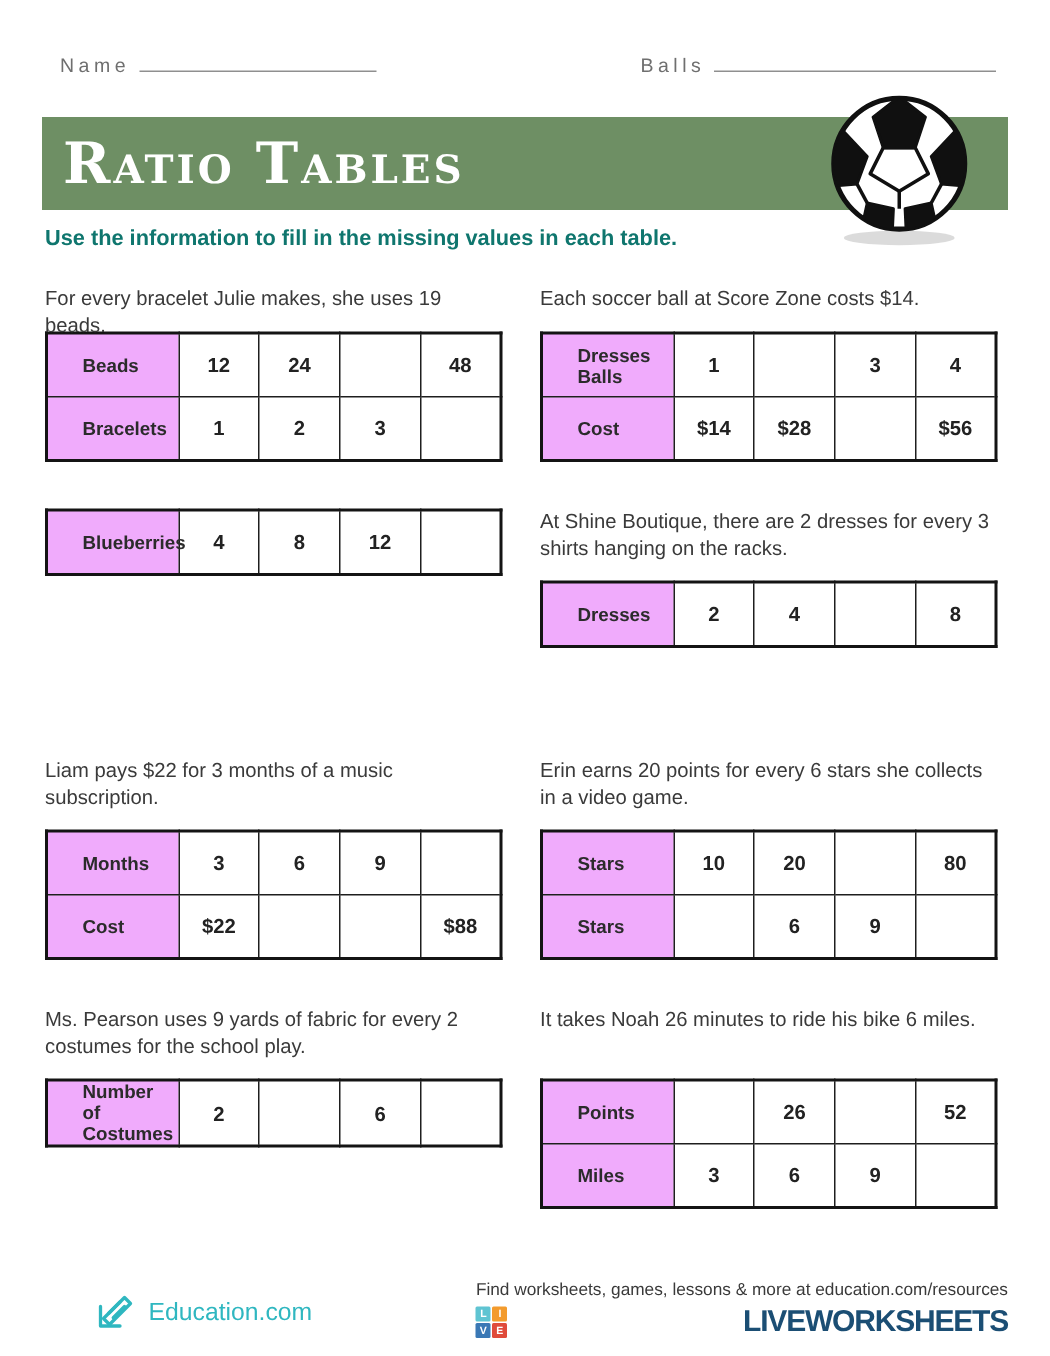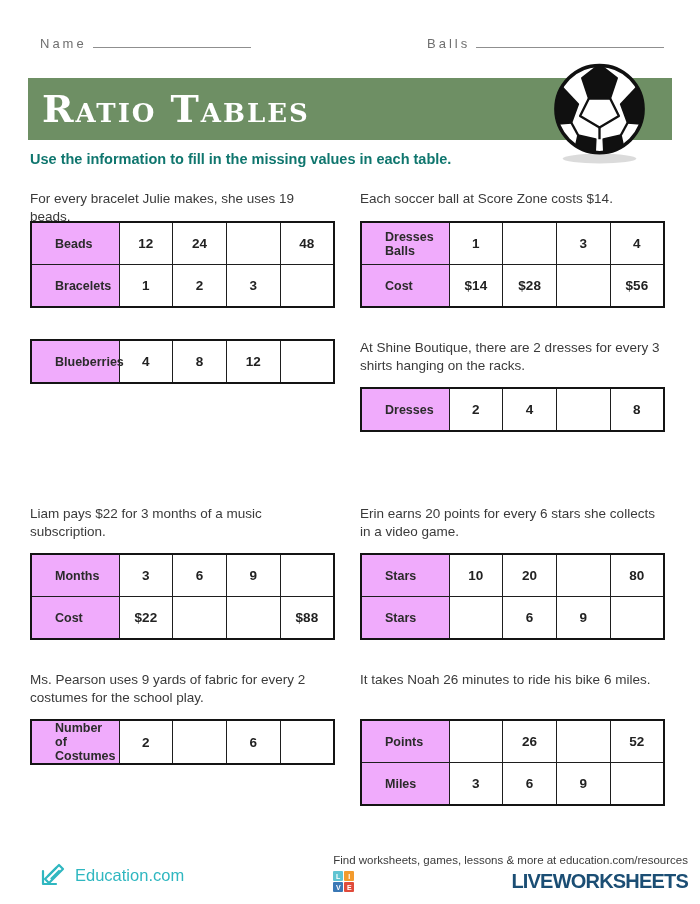--- a/index.html
+++ b/index.html
@@ -42,23 +42,23 @@
   table.ratio td {
     border:1.6px solid #1e1e1e; height:41px; text-align:center;
     font-weight:bold; font-size:13.5px; color:#222; padding:0;
   }
   table.ratio td.label {
     background:#f0abfc; text-align:left; padding-left:23px; padding-right:2px;
     font-size:12.5px; line-height:14px; color:#2b2b2b;
   }
 
   
-  .edu-logo { position:absolute; left:38px; top:858px; display:flex; align-items:center; gap:7px; }
+  .edu-logo { position:absolute; left:62px; top:858px; display:flex; align-items:center; gap:7px; }
   .edu-text { font-size:16.5px; color:#2fb7c0; }
-  .footer-right { position:absolute; right:12px; top:854px; text-align:right; }
+  .footer-right { position:absolute; right:28px; top:854px; text-align:right; }
   .resources-text { font-size:11.5px; color:#3a3a3a; }
   .lw-row { display:flex; justify-content:space-between; align-items:center; gap:4px; margin-top:4px; }
   .lw-tiles { display:grid; grid-template-columns:10px 10px; grid-auto-rows:10px; gap:1px; }
   .tile { color:#fff; font-size:7px; font-weight:bold; display:flex; align-items:center; justify-content:center; border-radius:1px; }
   .lw-word { font-size:20px; font-weight:800; color:#1b4e74; letter-spacing:-0.8px; }
 </style>
 </head>
 <body>
 
 <div class="page">

